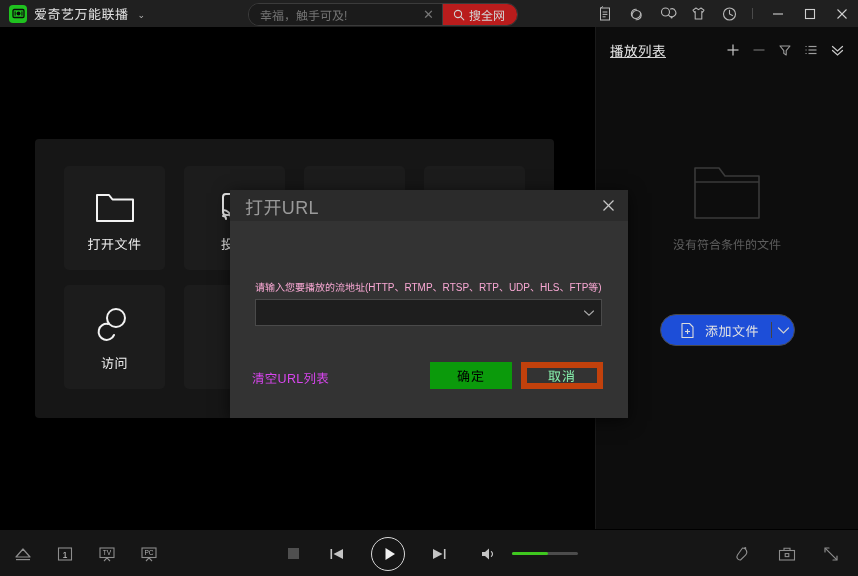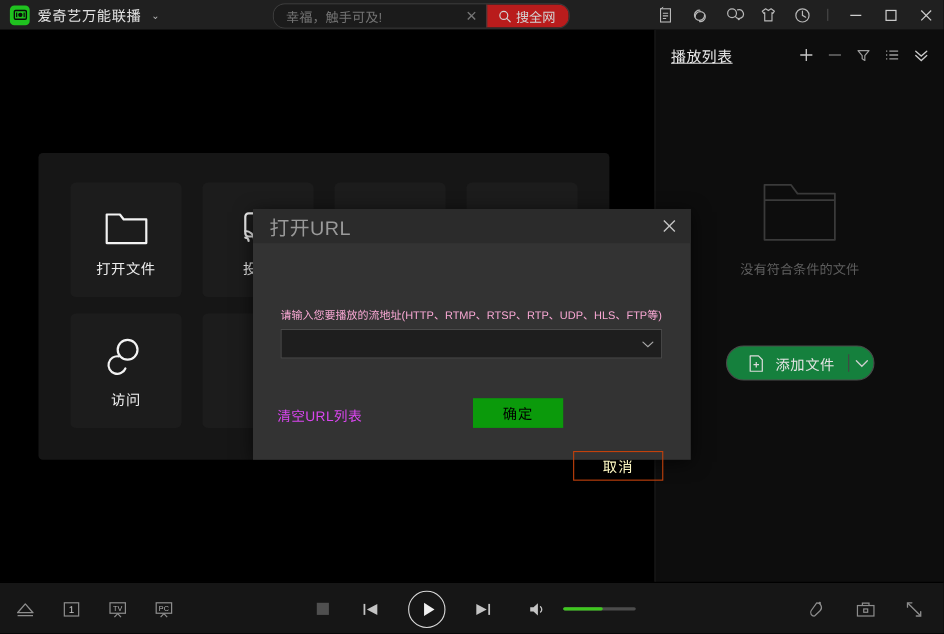--- a/index.html
+++ b/index.html
@@ -186,21 +186,21 @@
   }
   .addbtn {
     position: absolute;
     left: 660px; top: 314px;
     width: 135px; height: 32px;
     border: 1px solid #4a4a4a;
     border-radius: 17px;
     display: flex; align-items: center;
     box-sizing: border-box;
     cursor: pointer;
-    background: #15803d;
+    background: #1d4ed8;
   }
   .addbtn .ab-ic { margin-left: 19px; display: flex; }
   .addbtn .ab-lb {
     margin-left: 10px; font-size: 13px; color: #e3e3e3;
     letter-spacing: .5px;
   }
   .addbtn .ab-div {
     width: 1px; height: 16px; background: #444;
     margin-left: 12px;
   }
@@ -326,28 +326,27 @@
     color: #000000;
     font-size: 13px;
     display: flex; align-items: center; justify-content: center;
     cursor: pointer;
     letter-spacing: 1px;
   }
   .btn-cancel {
     position: absolute; left: 521px; top: 362px;
     width: 82px; height: 27px;
     background: transparent;
-    border: 1px solid #c2410c;
+    border: 6px solid #c2410c;
     box-sizing: border-box;
-    color: #fef9c3;
+    color: #86efac;
     font-size: 13px;
     display: flex; align-items: center; justify-content: center;
     cursor: pointer;
     letter-spacing: 1px;
-    margin-top: 48px;
   }
   .ic { display: block; }
 </style>
 </head>
 <body>
 
 <div id="app">
 
   <div class="titlebar">
 

